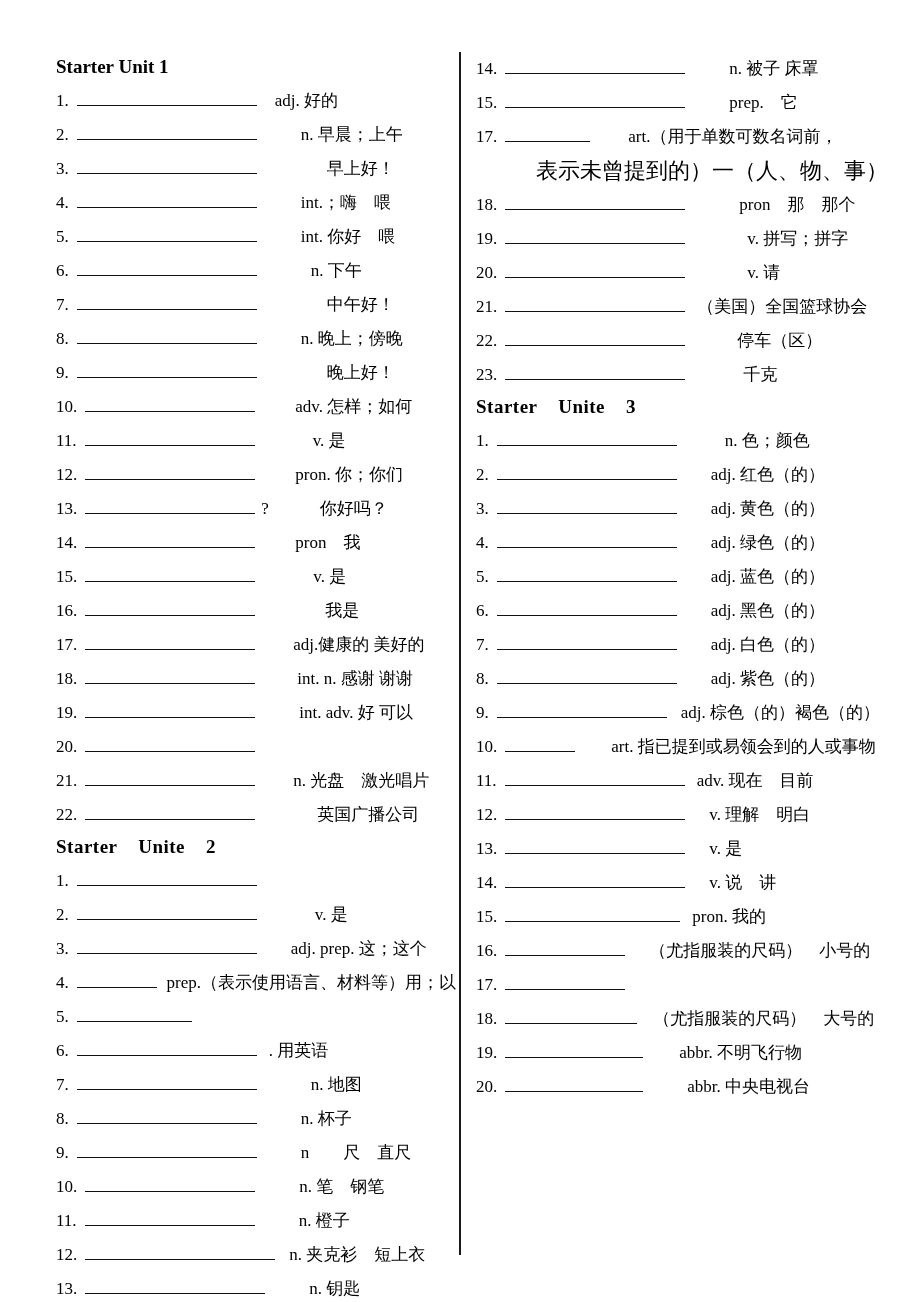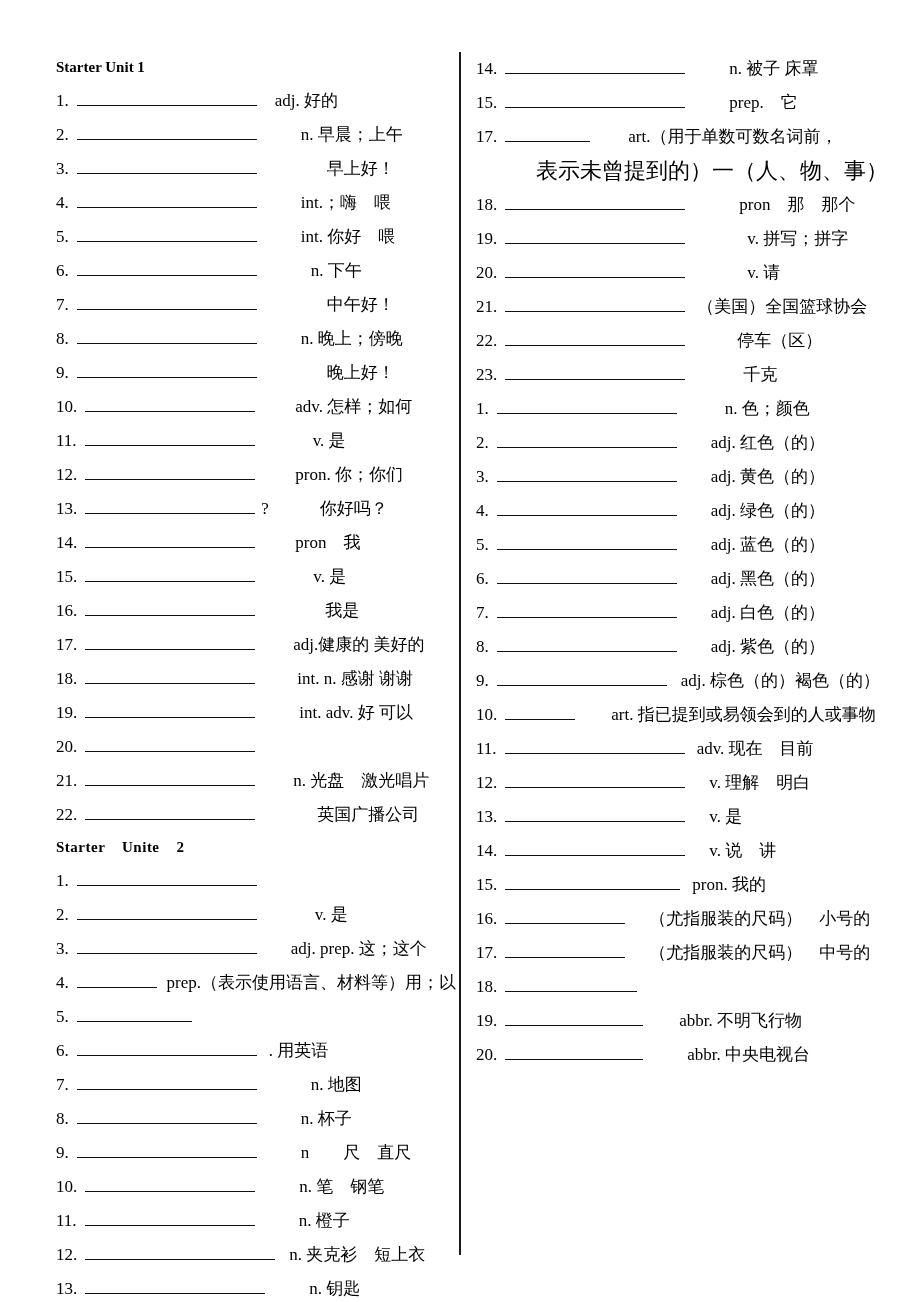--- a/index.html
+++ b/index.html
@@ -30,21 +30,21 @@
   .col {
     position: absolute;
     top: 52px;
     box-sizing: border-box;
   }
   .col-left  { left: 56px;  width: 400px; }
   .col-right { left: 476px; width: 432px; }
 
   .unit-title {
     font-weight: bold;
-    font-size: 15px;
+    font-size: 19px;
     line-height: 30px;
     margin: 0 0 2px 0;
     white-space: pre;
   }
   .unit-title.spaced { letter-spacing: 0.5px; }
 
   .entry {
     display: flex;
     align-items: baseline;
     line-height: 34px;
@@ -343,20 +343,21 @@
         <span class="blank" style="width: 180px;"></span>
         <span class="spacer" style="width: 50px;"></span>
         <span class="defn">停车（区）</span>
       </div>
       <div class="entry">
         <span class="num pad">23.</span>
         <span class="blank" style="width: 180px;"></span>
         <span class="spacer" style="width: 56px;"></span>
         <span class="defn">千克</span>
       </div>
+      <div class="unit-title spaced">Starter    Unite    3</div>
       <div class="entry">
         <span class="num pad">1.</span>
         <span class="blank" style="width: 180px;"></span>
         <span class="spacer" style="width: 46px;"></span>
         <span class="defn">n. 色；颜色</span>
       </div>
       <div class="entry">
         <span class="num pad">2.</span>
         <span class="blank" style="width: 180px;"></span>
         <span class="spacer" style="width: 32px;"></span>
@@ -443,26 +444,26 @@
       <div class="entry">
         <span class="num pad">16.</span>
         <span class="blank" style="width: 120px;"></span>
         <span class="spacer" style="width: 22px;"></span>
         <span class="defn">（尤指服装的尺码）　小号的</span>
       </div>
       <div class="entry">
         <span class="num pad">17.</span>
         <span class="blank" style="width: 120px;"></span>
         <span class="spacer" style="width: 22px;"></span>
-        <span class="defn">（尤指服装的尺码）　中号的</span>
       </div>
       <div class="entry">
         <span class="num pad">18.</span>
         <span class="blank" style="width: 132px;"></span>
         <span class="spacer" style="width: 14px;"></span>
+        <span class="defn">（尤指服装的尺码）　大号的</span>
       </div>
       <div class="entry">
         <span class="num pad">19.</span>
         <span class="blank" style="width: 138px;"></span>
         <span class="spacer" style="width: 34px;"></span>
         <span class="defn">abbr.   不明飞行物</span>
       </div>
       <div class="entry">
         <span class="num pad">20.</span>
         <span class="blank" style="width: 138px;"></span>

